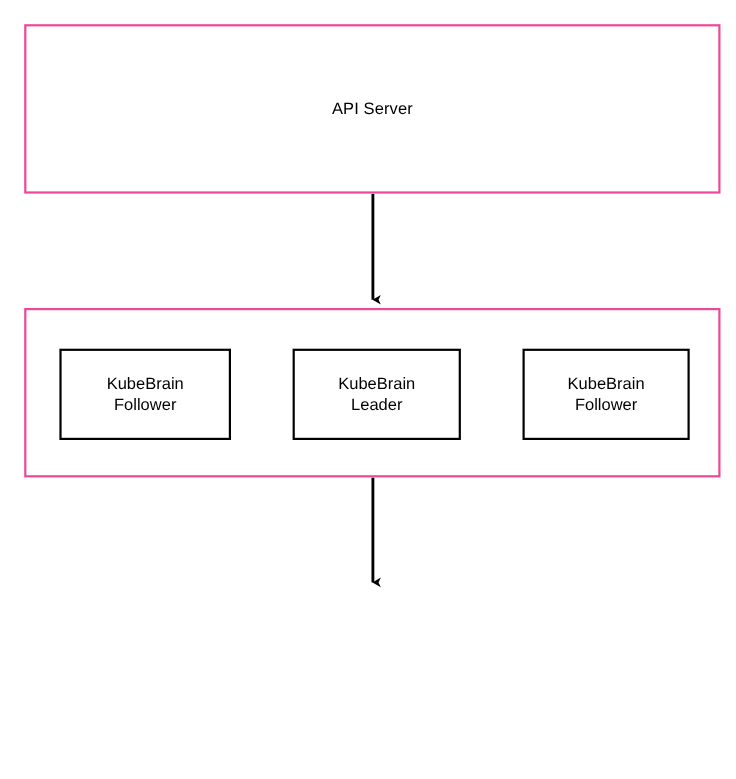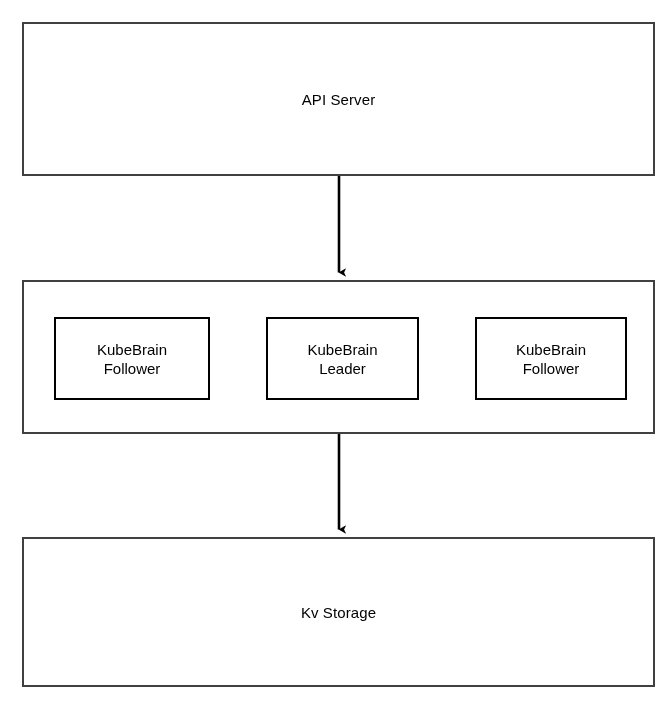--- a/index.html
+++ b/index.html
@@ -13,21 +13,21 @@
     width: 669px;
     height: 708px;
     background: #ffffff;
     font-family: "Liberation Sans", "DejaVu Sans", sans-serif;
     overflow: hidden;
   }
   .node {
     position: absolute;
     box-sizing: border-box;
     background: #ffffff;
-    border: 2px solid #404040;
+    border: 2px solid #ec4899;
     display: flex;
     align-items: center;
     justify-content: center;
     text-align: center;
   }
   .node-label {
     font-size: 15px;
     line-height: 19px;
     color: #000000;
     white-space: pre-line;
@@ -121,17 +121,14 @@
 Leader</span>
     </div>
 
     <div class="replica" id="replica-2">
       <span class="replica-label">KubeBrain
 Follower</span>
     </div>
 
   </div>
 
-  <div class="node" id="kv-storage-node">
-    <span class="node-label">Kv Storage</span>
-  </div>
 
 </div>
 
 </body></html>

